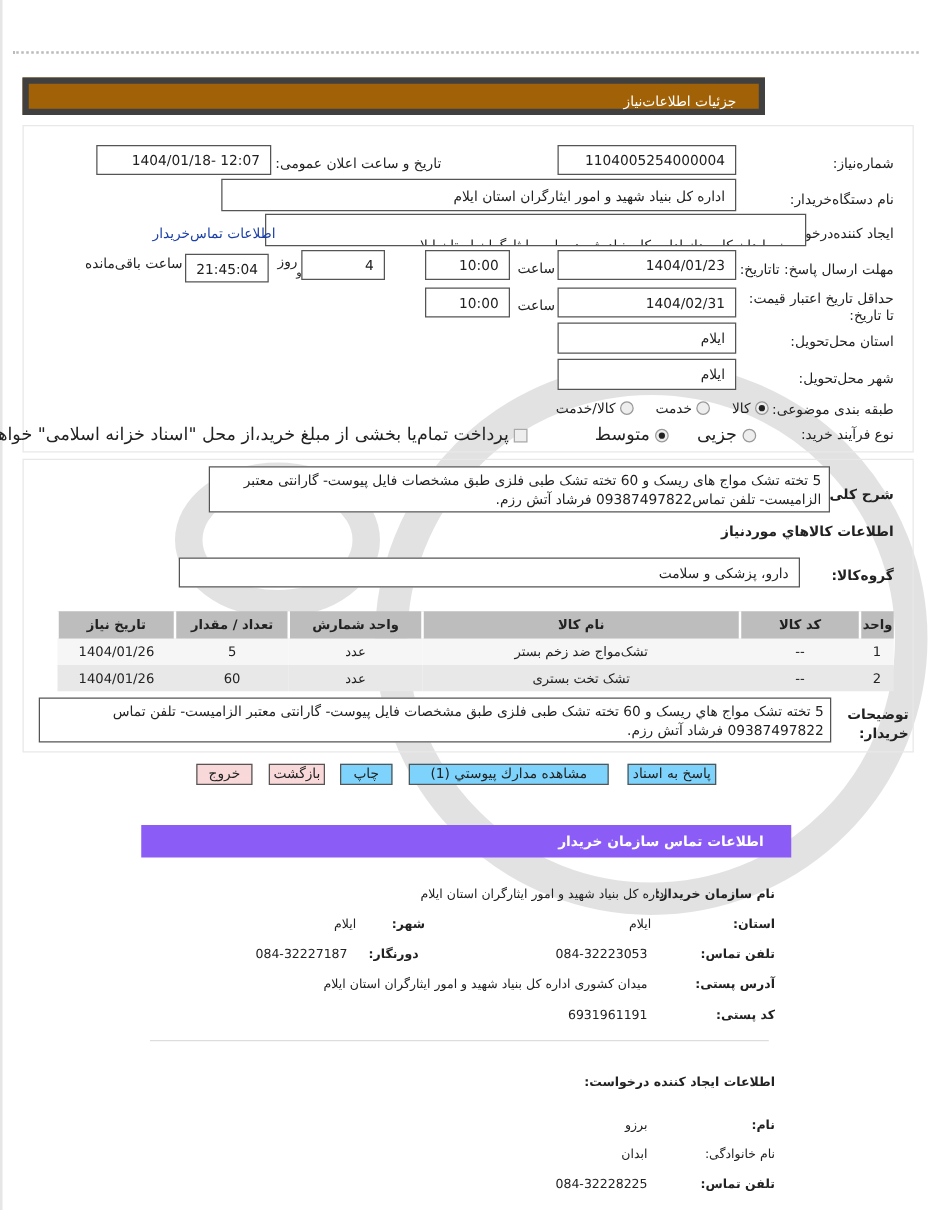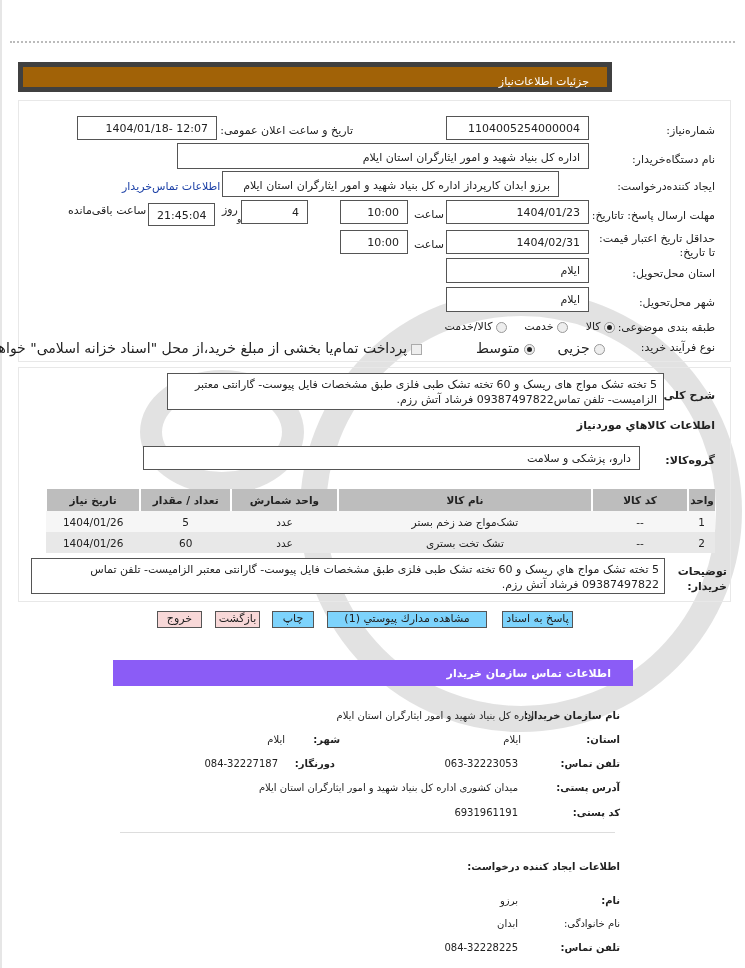--- a/index.html
+++ b/index.html
@@ -49,21 +49,21 @@
 
 <div class="abs lbl" style="right:30px;top:124px;">شماره‌نیاز:</div>
 <div class="abs box boxl" style="left:446px;top:116px;width:143px;height:24px;text-align:right;direction:ltr;">1104005254000004</div>
 <div class="abs lbl" style="right:392px;top:124px;">تاریخ و ساعت اعلان عمومی:</div>
 <div class="abs box" style="left:77px;top:116px;width:140px;height:24px;direction:ltr;">1404/01/18- 12:07</div>
 
 <div class="abs lbl" style="right:30px;top:153px;">نام دستگاه‌خریدار:</div>
 <div class="abs box" style="left:177px;top:143px;width:412px;height:26px;padding-top:7px;">اداره کل بنیاد شهید و امور ایثارگران استان ایلام</div>
 
 <div class="abs lbl" style="right:30px;top:180px;">ایجاد کننده‌درخواست:</div>
-<div class="abs box" style="left:222px;top:171px;width:337px;height:26px;padding-top:7px;">برزو ابدان کارپرداز اداره کل بنیاد شهید و امور ایثارگران استان ایلام</div>
+<div class="abs box" style="left:212px;top:171px;width:433px;height:26px;padding-top:18px;">برزو ابدان کارپرداز اداره کل بنیاد شهید و امور ایثارگران استان ایلام</div>
 <div class="abs link" style="left:122px;top:180px;">اطلاعات تماس‌خریدار</div>
 
 <div class="abs lbl" style="right:30px;top:209px;">مهلت ارسال پاسخ: تاتاریخ:</div>
 <div class="abs box" style="left:446px;top:200px;width:143px;height:24px;direction:ltr;">1404/01/23</div>
 <div class="abs lbl" style="left:414px;top:208px;">ساعت</div>
 <div class="abs box" style="left:340px;top:200px;width:68px;height:24px;direction:ltr;">10:00</div>
 <div class="abs box" style="left:241px;top:200px;width:67px;height:24px;direction:ltr;">4</div>
 <div class="abs lbl" style="left:222px;top:203px;">روز</div>
 <div class="abs lbl" style="left:237px;top:214px;font-size:9px;">و</div>
 <div class="abs box" style="left:148px;top:203px;width:67px;height:23px;direction:ltr;">21:45:04</div>
@@ -159,21 +159,21 @@
 
 <div class="abs ci" style="right:125px;top:710px;font-weight:bold;">نام سازمان خریدار:</div>
 <div class="abs ci" style="right:211px;top:710px;">اداره کل بنیاد شهید و امور ایثارگران استان ایلام</div>
 
 <div class="abs ci" style="right:125px;top:734px;font-weight:bold;">استان:</div>
 <div class="abs ci" style="right:224px;top:734px;">ایلام</div>
 <div class="abs ci" style="right:405px;top:734px;font-weight:bold;">شهر:</div>
 <div class="abs ci" style="right:460px;top:734px;">ایلام</div>
 
 <div class="abs ci" style="right:125px;top:758px;font-weight:bold;">تلفن تماس:</div>
-<div class="abs ci" style="right:227px;top:758px;">063-32223053</div>
+<div class="abs ci" style="right:227px;top:758px;">084-32223053</div>
 <div class="abs ci" style="right:410px;top:758px;font-weight:bold;">دورنگار:</div>
 <div class="abs ci" style="right:467px;top:758px;">084-32227187</div>
 
 <div class="abs ci" style="right:125px;top:782px;font-weight:bold;">آدرس پستی:</div>
 <div class="abs ci" style="right:227px;top:782px;">میدان کشوری اداره کل بنیاد شهید و امور ایثارگران استان ایلام</div>
 
 <div class="abs ci" style="right:125px;top:807px;font-weight:bold;">کد پستی:</div>
 <div class="abs ci" style="right:227px;top:807px;">6931961191</div>
 
 <div class="abs" style="left:120px;top:832px;width:495px;border-top:1px solid #ddd;"></div>

